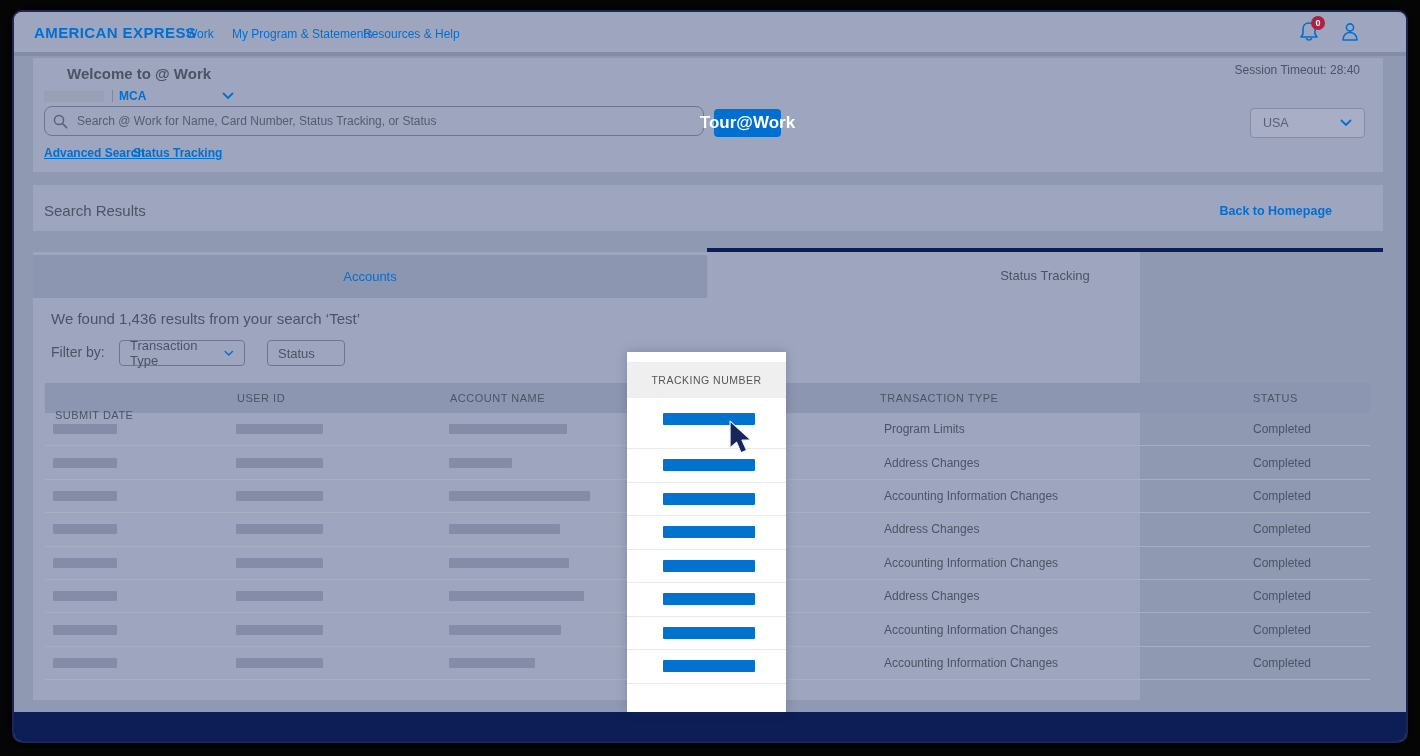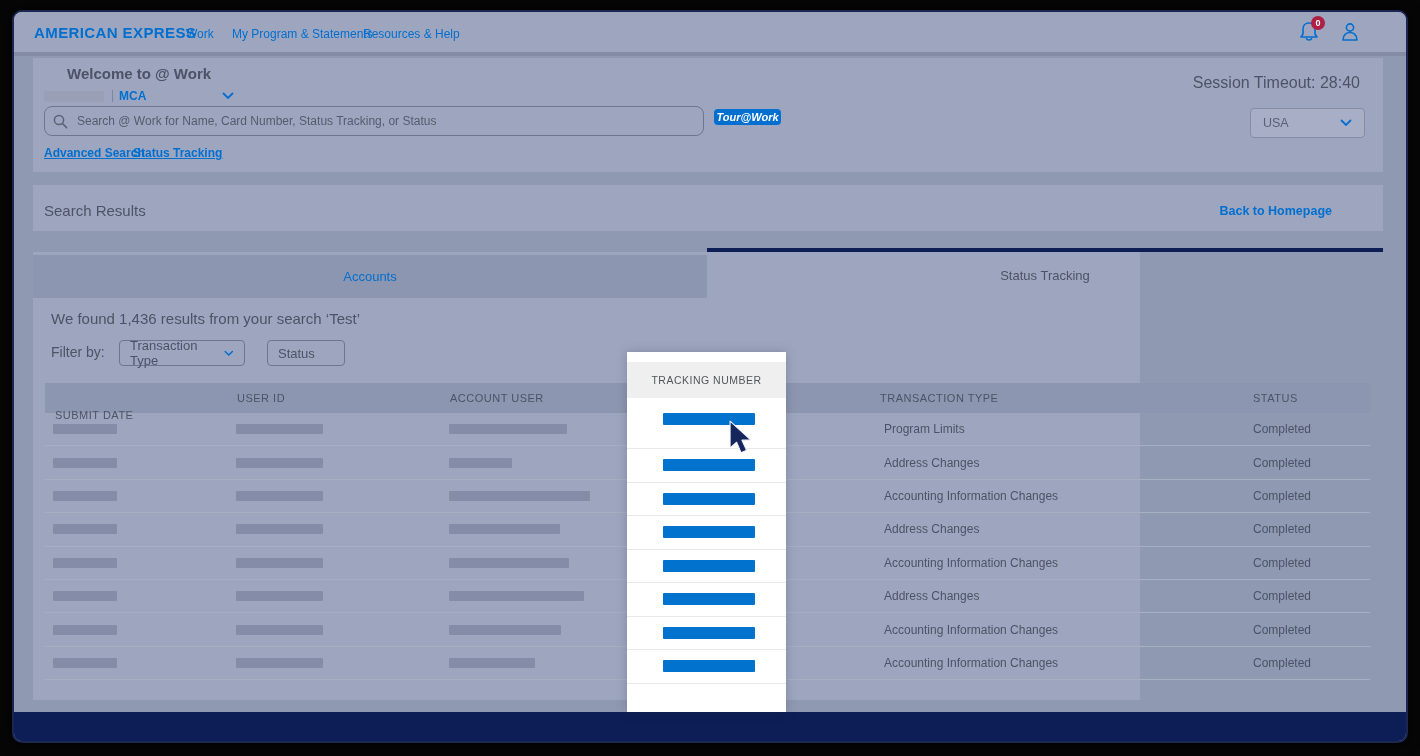--- a/index.html
+++ b/index.html
@@ -34,39 +34,39 @@
     display:flex; align-items:center; justify-content:center; z-index:2;
   }
 
   
   .panel { background:#9ea6bf; }
   .welcome-panel { left:19px; top:46px; width:1350px; height:114px; }
   .results-panel { left:19px; top:173px; width:1350px; height:46px; }
   .content-panel { left:19px; top:240px; width:1107px; height:448px; }
 
   .welcome-title { left:11px; top:7px; font-size:15px; font-weight:bold; color:#4c5366;margin-left:23px; }
-  .session { right:23px; top:5px; font-size:16px; color:#4c5366;margin-top:11px; }
+  .session { right:23px; top:5px; font-size:12px; color:#4c5366; }
   .redacted { background:#99a0b6; border-radius:1px; }
   .program-bar { left:11px; top:33px; width:60px; height:11px; }
   .program-sep { left:78px; top:30px; font-size:12px; color:#7d849c; }
   .program-name { left:86px; top:31px; font-size:12px; font-weight:bold; color:#016fd0; cursor:pointer; }
 
   .search-input {
     left:11px; top:48px; width:660px; height:30px;
     background:transparent; border:1.5px solid #6d7590; border-radius:8px;
     padding:0 10px 0 32px; font-size:12px; color:#3e455a;
     font-family:"Liberation Sans","DejaVu Sans",sans-serif; outline:none;
   }
   .search-input::placeholder { color:#555c6e; opacity:1; }
   .search-glyph { left:20px; top:56px; }
   .tour-btn {
-    left:681px; top:51px; width:67px; height:16px;
-    background:#016fd0; color:#fff; font-size:11px; font-weight:bold;
+    left:681px; top:51px; width:67px; height:28px;
+    background:#016fd0; color:#fff; font-size:17px; font-weight:bold;
     border:none; border-radius:4px; cursor:pointer;
-    display:flex; align-items:center; justify-content:center;font-style:italic;
+    display:flex; align-items:center; justify-content:center;
   }
   .country-select {
     left:1217px; top:50px; width:115px; height:30px;
     background:#a7aec6; border:1px solid #848ca6; border-radius:4px;
     display:flex; align-items:center; justify-content:space-between;
     padding:0 12px; cursor:pointer;
   }
   .country-label { font-size:12.5px; color:#5a6175; }
   .quick-link { top:88px; font-size:12px; font-weight:bold; color:#016fd0; text-decoration:underline; cursor:pointer; }
 
@@ -196,21 +196,21 @@
         <polyline points="1.5,1.5 6,6 10.5,1.5" fill="none" stroke="#016fd0" stroke-width="1.8" stroke-linecap="round"></polyline>
       </svg>
     </div>
     <div class="abs filter-box filter-status">
       <span>Status</span>
     </div>
 
     <div class="abs thead">
       <span class="th" style="left:10px;margin-top:17px;">SUBMIT DATE</span>
       <span class="th" style="left:192px;">USER ID</span>
-      <span class="th" style="left:405px;">ACCOUNT USER</span>
+      <span class="th" style="left:405px;">ACCOUNT NAME</span>
       <span class="th" style="left:835px;">TRANSACTION TYPE</span>
       <span class="th" style="left:1208px;">STATUS</span>
     </div>
 
     <div class="abs rows">
         <div class="trow">
           <div class="cell-bar" style="left: 8px; width: 64px;"></div>
           <div class="cell-bar" style="left: 191px; width: 87px;"></div>
           <div class="cell-bar" style="left: 404px; width: 118px;"></div>
           <span class="cell-text" style="left: 839px;">Program Limits</span>

